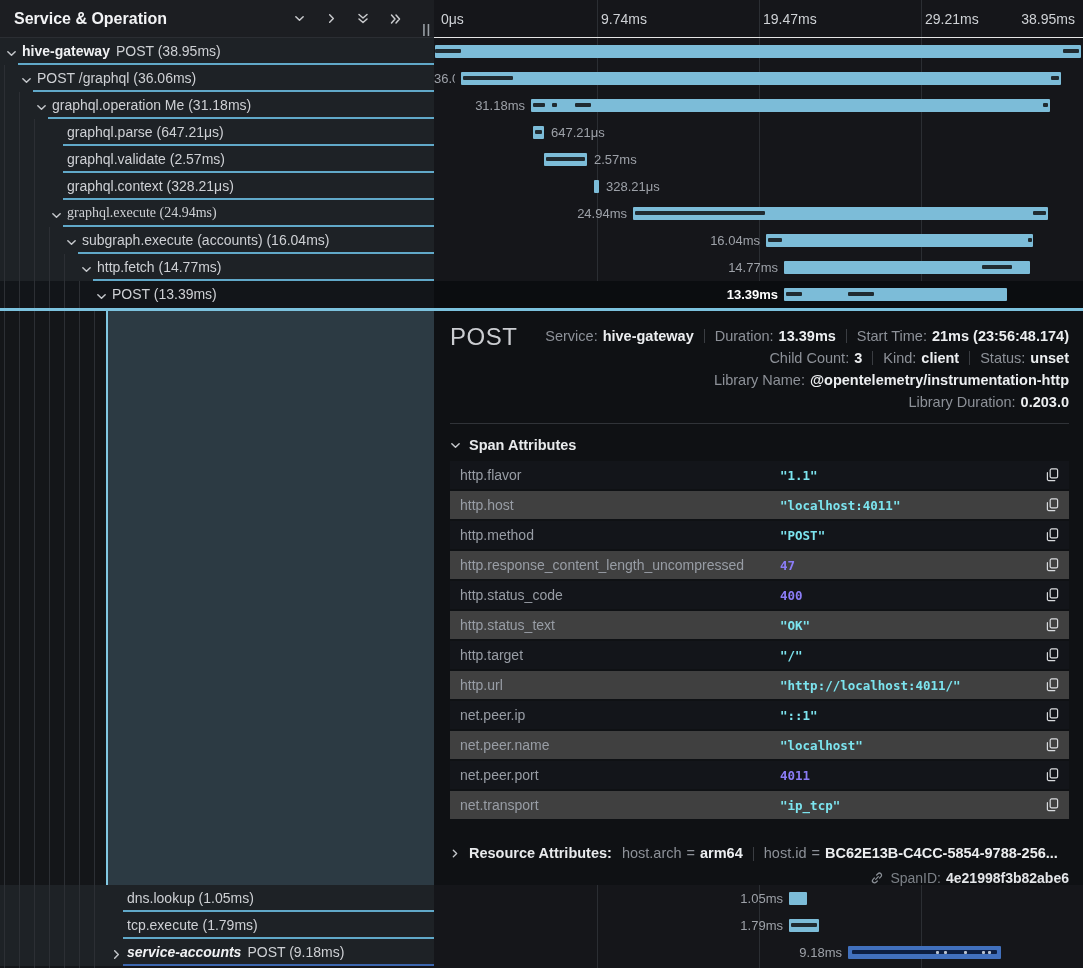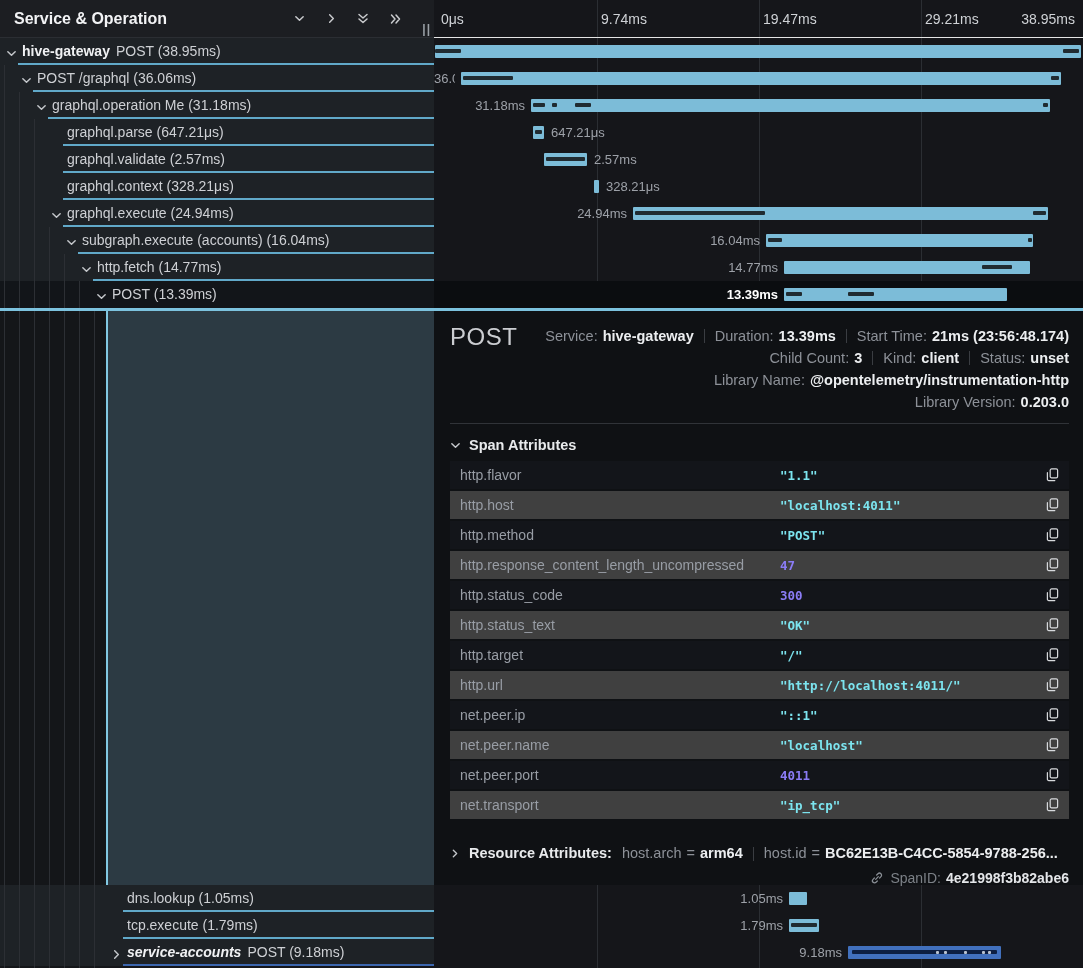--- a/index.html
+++ b/index.html
@@ -224,21 +224,21 @@
             </span>
           </div>
           <div class="meta-line">
             <span class="meta-item">
               <span class="meta-label">Library Name:</span>
               <span class="meta-value">@opentelemetry/instrumentation-http</span>
             </span>
           </div>
           <div class="meta-line">
             <span class="meta-item">
-              <span class="meta-label">Library Version:</span>
+              <span class="meta-label">Library Duration:</span>
               <span class="meta-value">0.203.0</span>
             </span>
           </div>
         </div>
       <hr id="detail-divider">
       <div id="attrs-header">
         <span class="chev">
           <svg width="11" height="11" viewBox="0 0 12 12">
               <path d="M2 4 L6 8 L10 4" fill="none" stroke="currentColor" stroke-width="1.6" stroke-linecap="round" stroke-linejoin="round"></path>
             </svg>
@@ -281,21 +281,21 @@
             <span class="attr-val number">47</span>
             <span class="copy-btn">
               <svg width="13" height="14" viewBox="0 0 14 15">
                 <rect x="4.5" y="1" width="8" height="9.5" rx="1.5" fill="none" stroke="currentColor" stroke-width="1.3"></rect>
                 <path d="M9.5 13.5 H3 a1.5 1.5 0 0 1 -1.5 -1.5 V5" fill="none" stroke="currentColor" stroke-width="1.3" stroke-linecap="round"></path>
               </svg>
             </span>
           </div>
           <div class="attr-row dark">
             <span class="attr-key">http.status_code</span>
-            <span class="attr-val number">300</span>
+            <span class="attr-val number">400</span>
             <span class="copy-btn">
               <svg width="13" height="14" viewBox="0 0 14 15">
                 <rect x="4.5" y="1" width="8" height="9.5" rx="1.5" fill="none" stroke="currentColor" stroke-width="1.3"></rect>
                 <path d="M9.5 13.5 H3 a1.5 1.5 0 0 1 -1.5 -1.5 V5" fill="none" stroke="currentColor" stroke-width="1.3" stroke-linecap="round"></path>
               </svg>
             </span>
           </div>
           <div class="attr-row light">
             <span class="attr-key">http.status_text</span>
             <span class="attr-val string">"OK"</span>
@@ -453,21 +453,21 @@
           <span class="rowtext" style="left: 67px;"><span>graphql.context (328.21μs)</span></span>
           <div class="uline" style="left: 63px;"></div>
         </div>
         <div class="trow" style="top: 200px;">
           <div class="guide" style="left: 4px;"></div>
           <div class="guide" style="left: 19px;"></div>
           <div class="guide" style="left: 34px;"></div>
           <span class="chev" style="left: 51px;"><svg width="11" height="11" viewBox="0 0 12 12">
               <path d="M2 4 L6 8 L10 4" fill="none" stroke="currentColor" stroke-width="1.6" stroke-linecap="round" stroke-linejoin="round"></path>
             </svg></span>
-          <span class="rowtext" style="left: 67px;"><span>graphql.execute (24.94ms)</span></span>
+          <span class="rowtext" style="left: 67px; font-family: Liberation Serif, serif;"><span>graphql.execute (24.94ms)</span></span>
           <div class="uline" style="left: 63px;"></div>
         </div>
         <div class="trow" style="top: 227px;">
           <div class="guide" style="left: 4px;"></div>
           <div class="guide" style="left: 19px;"></div>
           <div class="guide" style="left: 34px;"></div>
           <div class="guide" style="left: 49px;"></div>
           <span class="chev" style="left: 66px;"><svg width="11" height="11" viewBox="0 0 12 12">
               <path d="M2 4 L6 8 L10 4" fill="none" stroke="currentColor" stroke-width="1.6" stroke-linecap="round" stroke-linejoin="round"></path>
             </svg></span>

